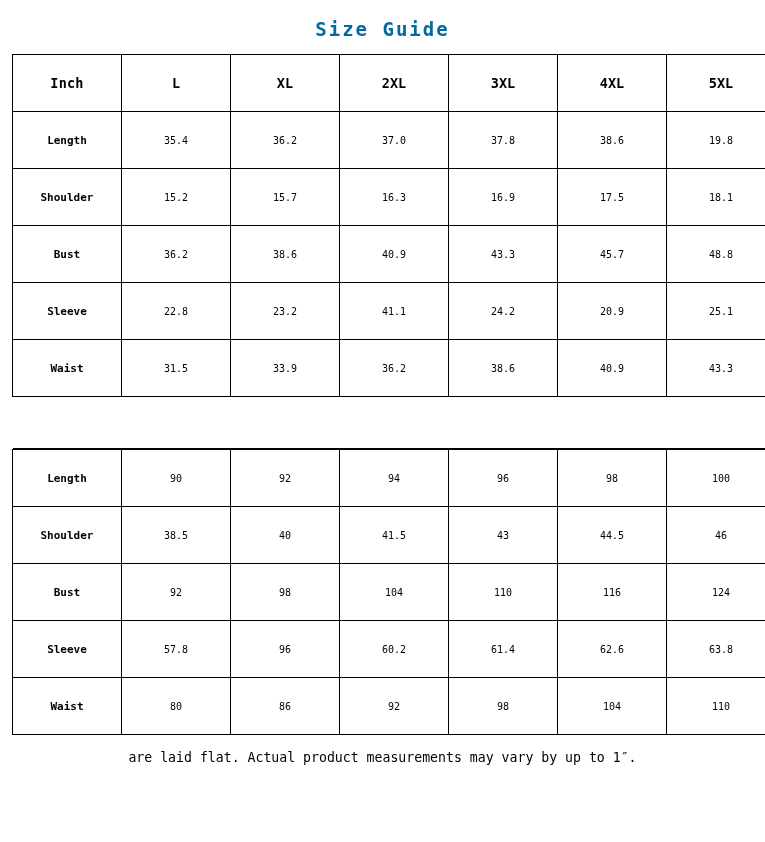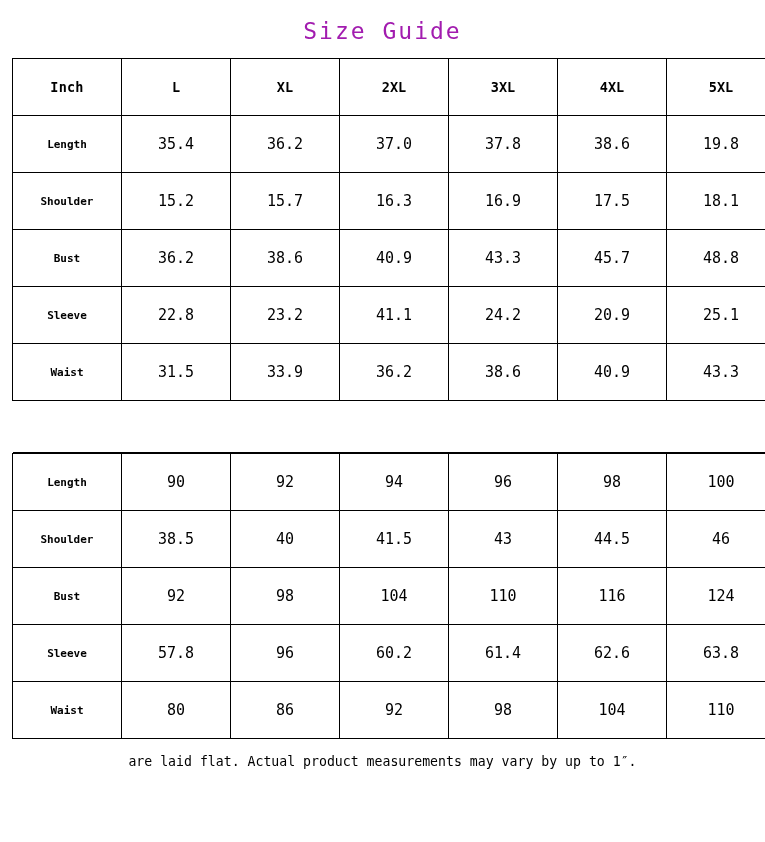--- a/index.html
+++ b/index.html
@@ -17,26 +17,26 @@
   .page {
     position: relative;
     width: 765px;
     height: 842px;
     background: #ffffff;
     box-sizing: border-box;
   }
   .title {
     text-align: center;
     font-family: "DejaVu Sans Mono", monospace;
-    font-size: 23px;
+    font-size: 19px;
     letter-spacing: 2px;
-    color: #a21caf;
+    color: #0369a1;
     padding-top: 18px;
     padding-bottom: 14px;
-    font-weight: 400;
+    font-weight: 700;
   }
   .tbl {
     width: 100%;
     border-collapse: collapse;
     table-layout: fixed;
   }
   .tbl td {
     border: 1px solid #000000;
     height: 56px;
     text-align: center;
@@ -54,21 +54,21 @@
   .tbl td.hdr-size {
     font-weight: bold;
     font-size: 13.5px;
   }
   .tbl td.rowlabel {
     font-weight: bold;
     font-size: 11px;
   }
   .tbl td.val {
     font-weight: normal;
-    font-size: 15px;
+    font-size: 10px;
   }
   .spacer-row td {
     border: 1px solid #000000;
     border-left: none;
     border-right: none;
     height: 51px;
   }
   .footnote {
     text-align: center;
     font-family: "DejaVu Sans Mono", monospace;

